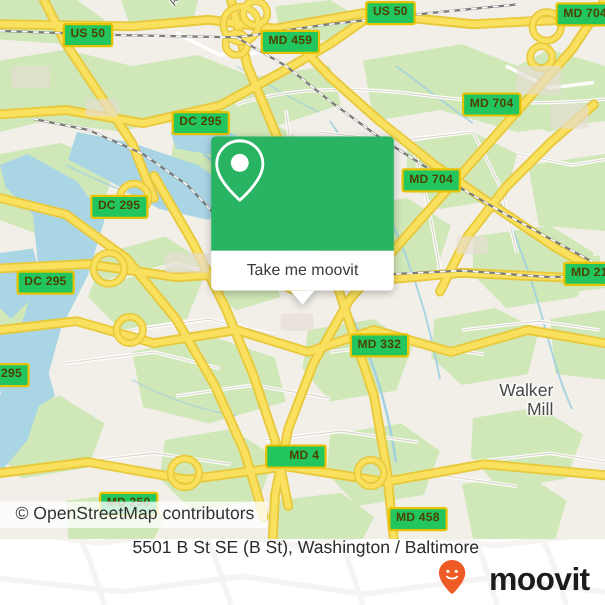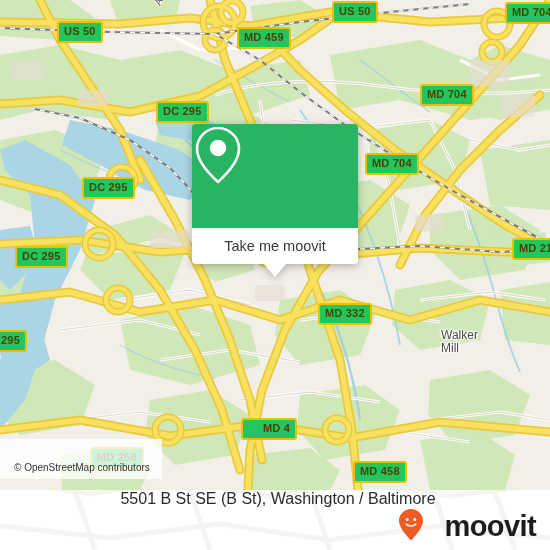--- a/index.html
+++ b/index.html
@@ -33,28 +33,29 @@
     letter-spacing:.2px;
     box-sizing:border-box;
   }
   
   .shield{background:#22c55e;border-color:#e6c200;color:#4d4200;}
 
   
   .place{
     position:absolute;
     color:#4a4a4a;
-    font-size:12px;
-    text-align:left;
+    font-size:16px;
+    text-align:right;
     line-height:1.05;
     text-shadow:
       1px 0 2px #fff, -1px 0 2px #fff, 0 1px 2px #fff, 0 -1px 2px #fff,
       1px 1px 2px #fff, -1px -1px 2px #fff;
     white-space:pre-line;
     font-family:"Liberation Sans", sans-serif;
+    margin-top:19px;
   }
   .river-label{
     position:absolute;
     color:#5b5b5b;
     font-size:10px;
     transform:rotate(-63deg);
     transform-origin:left top;
     white-space:nowrap;
     text-shadow:1px 0 2px #fff,-1px 0 2px #fff,0 1px 2px #fff,0 -1px 2px #fff;
   }
@@ -89,27 +90,27 @@
     left:50%;top:100%;
     margin-left:-11px;
     width:0;height:0;
     border-left:11px solid transparent;
     border-right:11px solid transparent;
     border-top:13px solid #ffffff;
   }
 
   
   #attribution{
-    position:absolute;left:0;top:439px;
+    position:absolute;left:0;top:456px;
     height:24px;
-    padding:16px 12px 0 14px;
+    padding:0 12px 0 14px;
     display:flex;align-items:center;
     background:rgba(255,255,255,.78);
     color:#333;
-    font-size:10px;
+    font-size:16px;
     font-family:"Liberation Sans", sans-serif;
     white-space:nowrap;
   }
 
   
   #footer{
     position:absolute;left:0;top:490px;width:550px;height:60px;
     background:#ffffff;
     overflow:hidden;
   }
@@ -344,21 +345,21 @@
     <div class="shield" style="left:237px;top:27px;">MD 459</div>
     <div class="shield" style="left:505px;top:2px;">MD 704</div>
     <div class="shield" style="left:420px;top:84px;">MD 704</div>
     <div class="shield" style="left:365px;top:153px;">MD 704</div>
     <div class="shield" style="left:156px;top:101px;">DC 295</div>
     <div class="shield" style="left:82px;top:177px;">DC 295</div>
     <div class="shield" style="left:15px;top:246px;">DC 295</div>
     <div class="shield" style="left:-6px;top:330px;">295</div>
     <div class="shield" style="left:512px;top:238px;">MD 214</div>
     <div class="shield" style="left:318px;top:267px;margin-top:36px;">MD 332</div>
-    <div class="shield" style="left:241px;top:418px;padding-left:20px;">MD 4</div>
+    <div class="shield" style="left:241px;top:404px;padding-left:20px;">MD 4</div>
     <div class="shield" style="left:90px;top:447px;">MD 250</div>
     <div class="shield" style="left:353px;top:461px;">MD 458</div>
 
     <div class="place" style="left:441px;top:329px;width:62px;">Walker
 Mill</div>
 
     <div id="popup">
       <div id="popup-head">
         <span>
           <svg width="52" height="62" viewBox="0 0 52 62" fill="none" aria-hidden="true">

